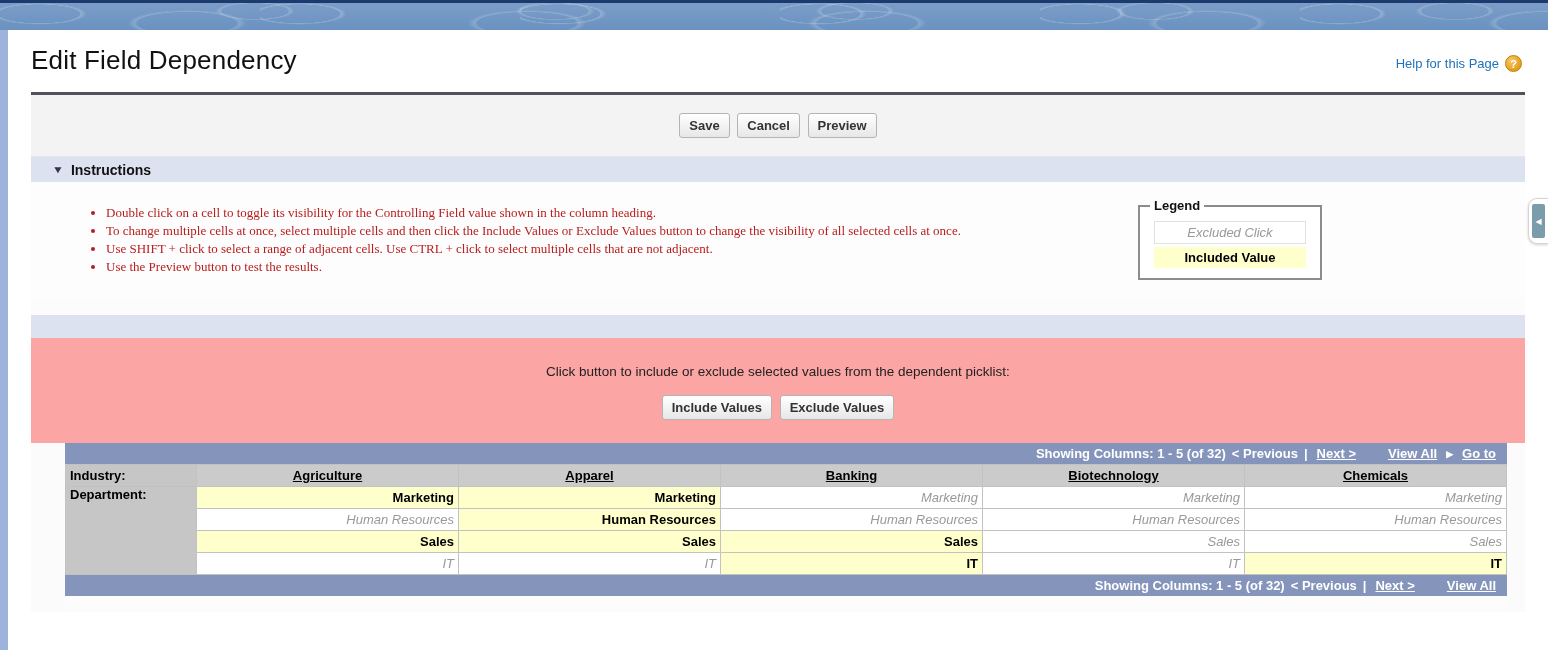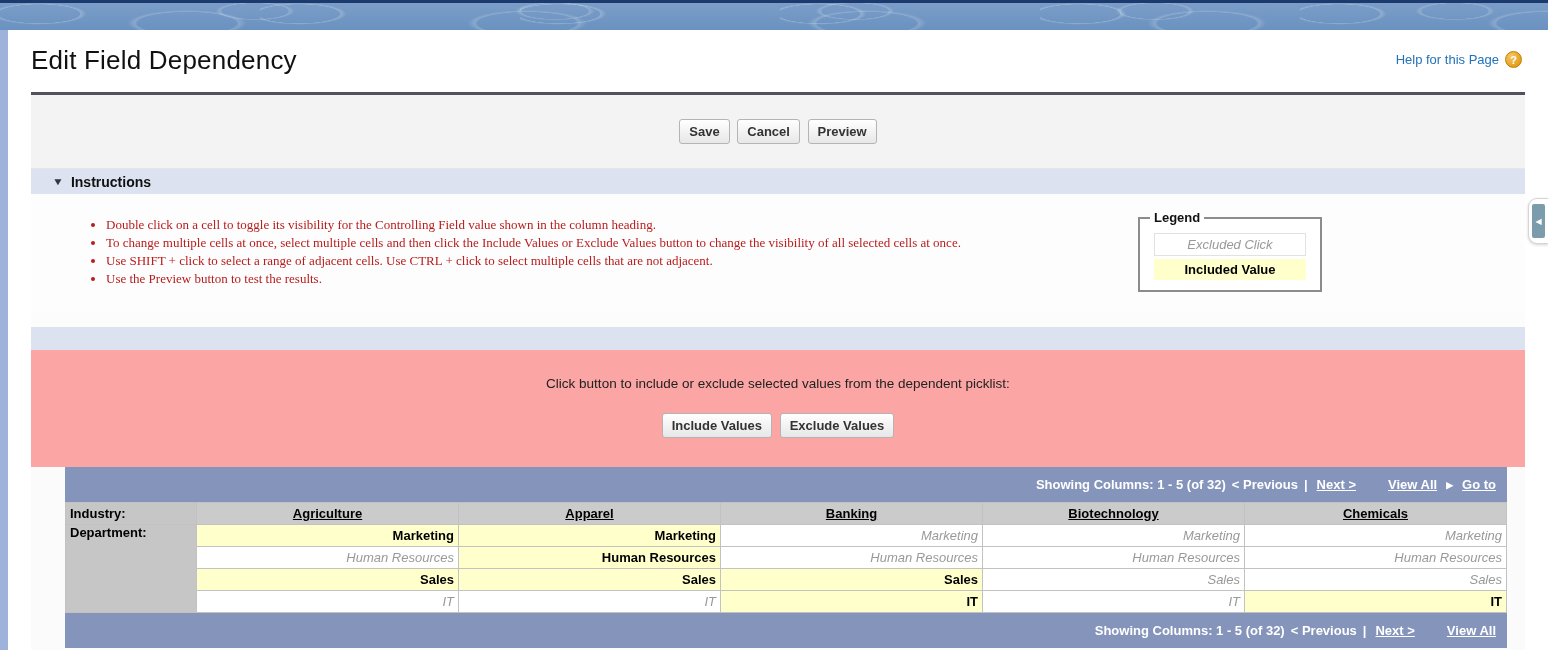--- a/index.html
+++ b/index.html
@@ -13,36 +13,36 @@
       radial-gradient(ellipse 90px 20px at 55% 75%, transparent 55%, rgba(255,255,255,.18) 58%, transparent 66%),
       radial-gradient(ellipse 60px 14px at 85% 30%, transparent 55%, rgba(255,255,255,.20) 58%, transparent 66%),
       linear-gradient(var(--banner-blue,#7b9dc8), #6a92c0);
     background-size:260px 27px, 340px 27px, 300px 27px, 100% 100%;
   }
   .left-strip { position:absolute; left:0; top:30px; bottom:0; width:8px;
     background:var(--left-strip,#9db3dc); }
   .content { margin-left:8px; position:relative; }
 
   
-  .page-header { display:flex; justify-content:space-between; align-items:flex-start;
+  .page-header { display:flex; justify-content:space-between; align-items:center;
     padding:15px 26px 10px 23px; }
   .page-title { font-size:26px; color:#111; letter-spacing:.2px; }
   .help-area { display:flex; align-items:center; gap:6px; margin-top:6px; }
   .help-link { color:var(--link-blue,#2272b9); font-size:13px; text-decoration:none; cursor:pointer; }
   .help-icon { width:17px; height:17px; border-radius:50%;
     background:radial-gradient(circle at 35% 30%, #f6c666, #dc9000);
     color:#fff; font-weight:bold; font-size:11px; display:flex; align-items:center;
     justify-content:center; border:1px solid #c07f00; }
 
   
   .main-section { margin:6px 23px 0 23px; border-top:3px solid #52525f; background:#fbfbfb; }
   .button-bar { background:#f3f3f4; padding:9px 0; text-align:center; border-bottom:1px solid #e6e6e6; }
   .btn { font-family:"Liberation Sans", sans-serif; font-weight:bold; font-size:13px; color:#333;
     background:linear-gradient(#ffffff,#e7e7e8); border:1px solid #b4b4b4; border-radius:3px;
-    padding:4px 9px; margin:15px 2px; cursor:pointer; }
+    padding:4px 9px; margin:9px 2px; cursor:pointer; }
 
   .detail-area { padding:16px 0 24px 0; background:#fcfcfc; }
   .field-row { display:flex; line-height:28px; }
   .field-label { width:270px; text-align:right; padding-right:25px; font-weight:bold; color:#4a4a56; }
   .field-value { color:#222; }
 
   .section-bar { background:var(--lavender-bar,#dde2f0); height:25px; display:flex;
     align-items:center; padding-left:22px; font-weight:bold; font-size:14px; color:#111; cursor:pointer; }
   .tri { display:inline-block; font-size:10px; color:#33334d; margin-right:8px; transform:scaleX(1.2); }
 
@@ -60,21 +60,21 @@
 
   .spacer-gap { height:15px; background:#fcfcfc; }
   .empty-bar { background:var(--lavender-bar,#dde2f0); height:23px; }
 
   .action-area { background:#fca5a5; padding:26px 0 14px 0; text-align:center; }
   .action-prompt { font-size:13.5px; color:#222; margin-bottom:7px; }
 
   
   .matrix-wrap { margin:0 18px 0 34px; background:#fcfcfc; padding-bottom:16px; }
   .mnav { background:var(--nav-bar,#8494bb); color:#fff; font-weight:bold; font-size:13px;
-    height:35px; display:flex; align-items:center; justify-content:flex-end;
+    height:21px; display:flex; align-items:center; justify-content:flex-end;
     padding-right:8px; white-space:nowrap; }
   .mnav span, .mnav a { margin-left:6px; }
   .mnav-link { color:#fff; text-decoration:underline; cursor:pointer; padding:0 3px; }
   .mnav .gap { margin-left:26px; }
   .goto-arrow { font-size:9px; margin-left:22px; }
 
   table.matrix { width:100%; border-collapse:collapse; table-layout:fixed; background:#7f1d1d;
     border:1px solid #9a9a9a; }
   table.matrix th, table.matrix td { border:1px solid #c2c2c2; height:22px; padding:0 4px;
     font-size:13px; overflow:hidden; white-space:nowrap; }

